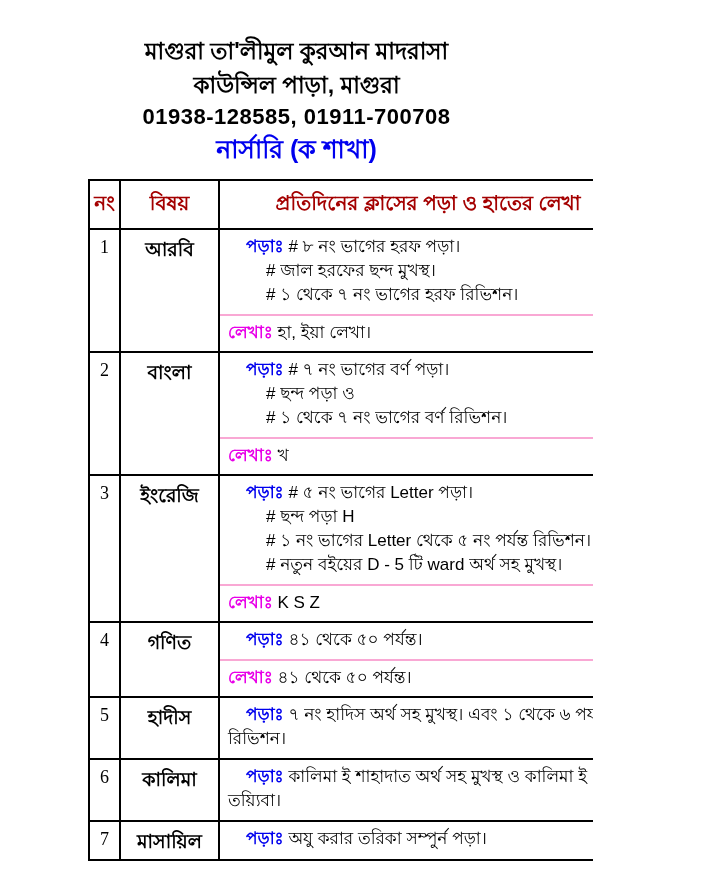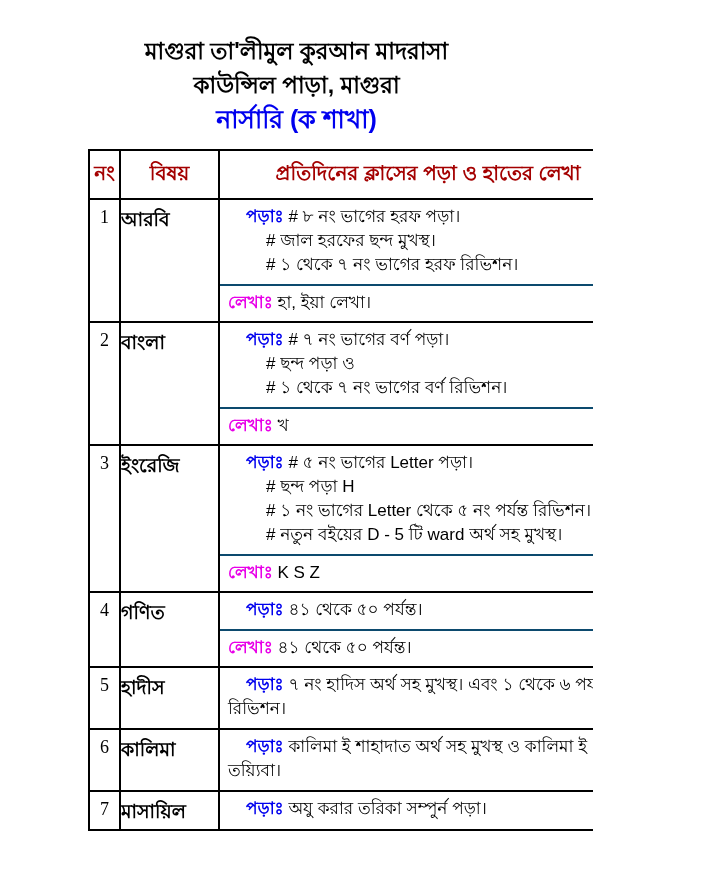--- a/index.html
+++ b/index.html
@@ -44,37 +44,39 @@
     vertical-align:middle;
   }
   td{ vertical-align:top; }
   td.c-no{
     text-align:center;
     font-family:"Liberation Serif", serif;
     font-size:18px;
     padding-top:7px;
   }
   td.c-sub{
+    text-align:center;
     font-size:19px; font-weight:bold;
     padding-top:5px;
   }
   td.c-body{ padding:0; font-size:17px; }
   .pora{ padding:5px 8px 7px 8px; line-height:24px; }
   .pora-cont{ padding-left:38px; }
-  .lekha{ border-top:2px solid #0c4a6e; padding:5px 8px 6px 8px; line-height:24px; }
+  .lekha{ border-top:2px solid #f9a8d4; padding:5px 8px 6px 8px; line-height:24px; }
   .lbl-pora{ color:var(--blue); font-weight:bold;margin-left:18px; }
   .lbl-lekha{ color:var(--magenta); font-weight:bold; }
 </style>
 </head>
 <body>
 
 <div class="page">
   <div class="hdr">
     <div class="school-name">মাগুরা তা'লীমুল কুরআন মাদরাসা</div>
     <div class="school-address">কাউন্সিল পাড়া, মাগুরা</div>
+    <div class="phones">01938-128585, 01911-700708</div>
     <div class="class-name">নার্সারি (ক শাখা)</div>
   </div>
 
   <table class="hw">
     <thead>
       <tr>
         <th class="col-no">নং</th>
         <th class="col-sub">বিষয়</th>
         <th class="col-lesson">প্রতিদিনের ক্লাসের পড়া ও হাতের লেখা</th>
       </tr>

